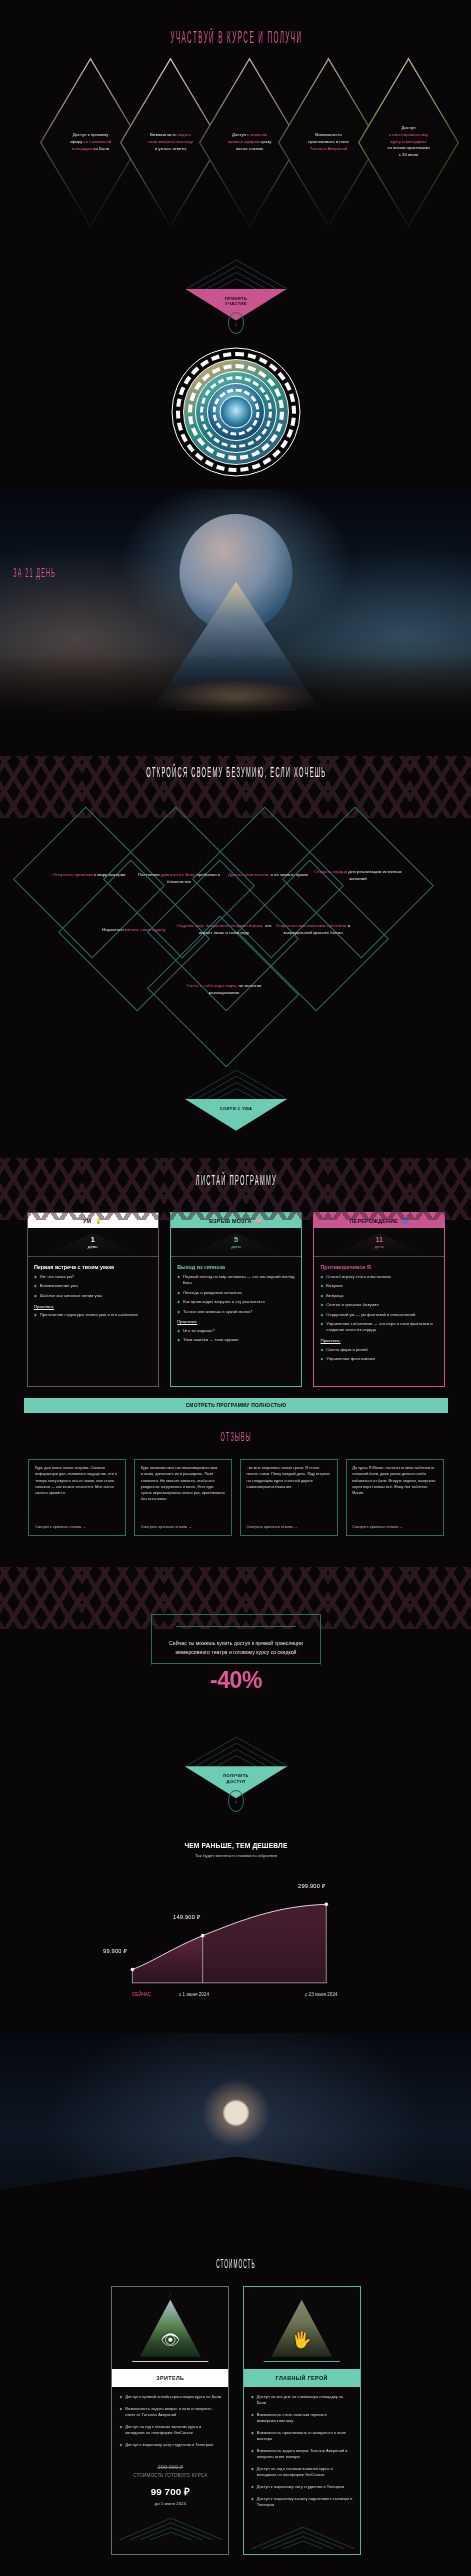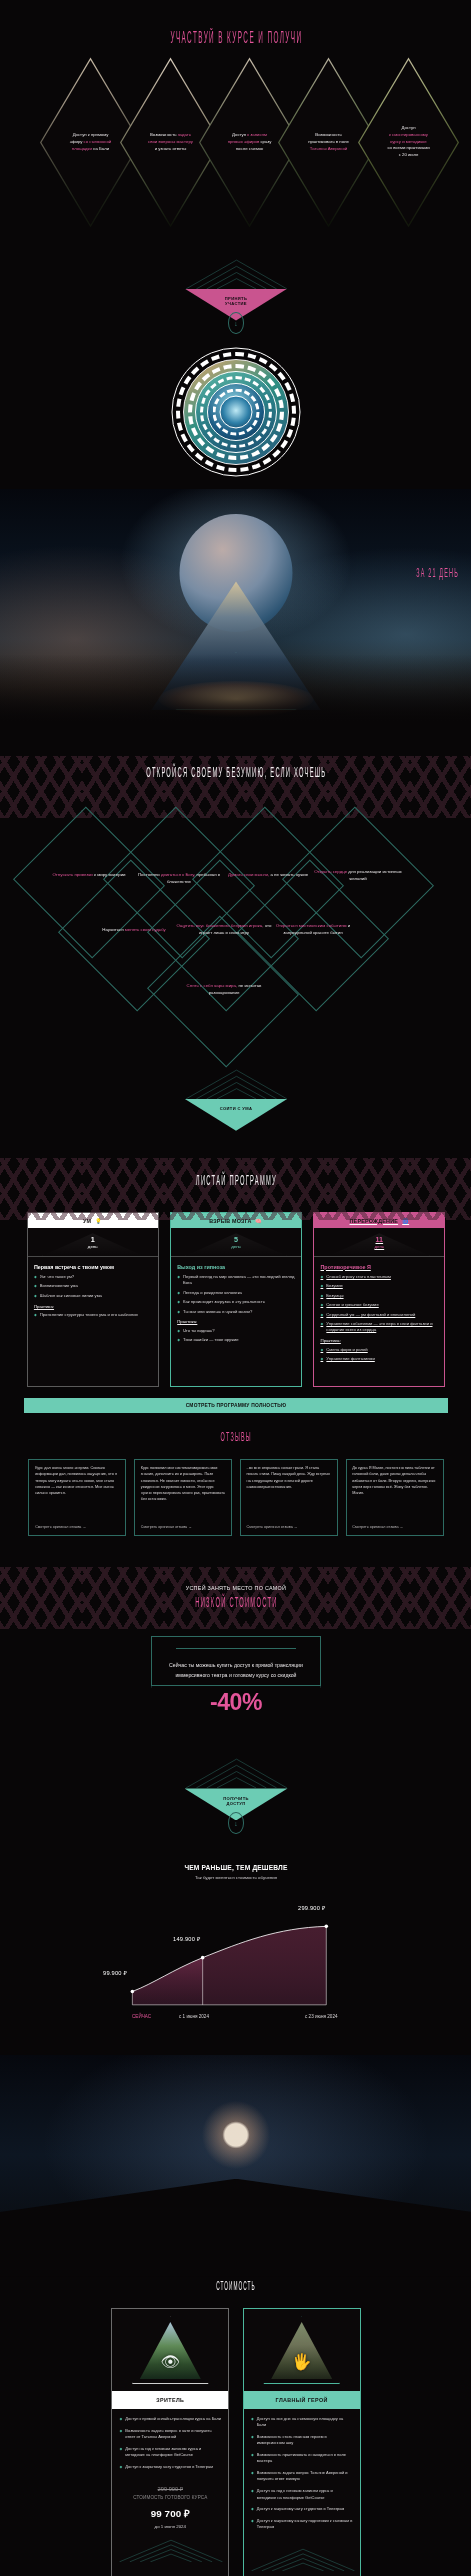--- a/index.html
+++ b/index.html
@@ -132,21 +132,21 @@
   }
   .hero .sun {
     position: absolute; left: 50%; bottom: 14.4px; transform: translateX(-50%);
     width: 155px; height: 36px; border-radius: 50%;
     background: radial-gradient(ellipse at center, rgba(255,214,150,.85), rgba(255,150,80,.25) 55%, rgba(0,0,0,0) 75%);
   }
   .hero .fade-bottom {
     position: absolute; left: 0; right: 0; bottom: 0; height: 77px;
     background: linear-gradient(180deg, rgba(8,6,7,0), #080607 88%);
   }
-  .hero-text { position: absolute; left: 0; right: 0; top: 78px; text-align: right; z-index: 4; }
+  .hero-text { position: absolute; left: 0; right: 0; top: 78px; text-align: left; z-index: 4; }
   .hero-text .l1 { font-size: 8.8px; }
   .hero-text .l2 { font-size: 12px; margin-top: 11.3px; }
   .hero-text .l3 { font-size: 12px; margin-top: 3.1px; }
 
   
   .tribal {
     position: absolute; left: 0; right: 0; height: 62px;
     opacity: .55; pointer-events: none;
     background-repeat: repeat-x;
     background-size: 82px 62px;
@@ -168,21 +168,21 @@
   .rh-label {
     position: absolute; width: 98px; text-align: center;
     font-size: 4.4px; line-height: 1.6; color: #e7e4e6;
   }
   .rh-label .hl { color: #e4559a; }
 
   
   .prog-row { display: flex; gap: 11.3px; justify-content: center; padding: 0 24px; }
   .prog-card { width: 132px; border: 0.5px solid #5b5b5b; background: #0b0809; }
   .prog-card.mint { border-color: #4cb79d; }
-  .prog-card.pink { border-color: #c9548f; text-decoration: underline; }
+  .prog-card.pink { border-color: #c9548f; }
   .prog-head {
     height: 15.5px; display: flex; align-items: center; justify-content: center;
     gap: 4.1px; font-size: 5.4px; font-weight: 700; letter-spacing: .04em;
     color: #12100f;
   }
   .ph-white { background: #ffffff; }
   .ph-mint { background: #6cccb4; }
   .ph-pink { background: #c9548f; }
   .prog-day {
     position: relative; height: 29px; border-bottom: 0.5px solid #4a4a4a;
@@ -629,24 +629,20 @@
       </div>
       <div class="rev-card">
         <div class="rev-text">До курса Я Магия, постоянно пила таблетки от головной боли, даже уколы делала чтобы избавиться от боли. Вторую неделю, выпускаю через верх головы всё. Живу без таблеток. Магия.</div>
         <div class="rev-link">Смотреть оригинал отзыва →</div>
       </div>
     </div>
   </section>
 
   <section style="position:relative;padding-top:49px">
     <div class="tribal" style="top:31px"></div>
-    <div class="sec-head" style="position:relative;z-index:2">
-      <div style="font-size:5.4px;letter-spacing:.05em;color:#f2eff1">УСПЕЙ ЗАНЯТЬ МЕСТО ПО САМОЙ</div>
-      <div style="margin-top:6.2px"><span class="display display-pink" style="font-size:9.3px">НИЗКОЙ СТОИМОСТИ</span></div>
-    </div>
 
     <div style="margin-top:29px">
       <div class="disc-box">
         <div class="disc-rule"></div>
         <div class="disc-txt">Сейчас ты можешь купить доступ к прямой трансляции иммерсивного театра и готовому курсу со скидкой</div>
       </div>
       <div class="disc-funnel"></div>
       <div style="text-align:center;margin-top:-77px;position:relative;z-index:3">
         <span class="disc-pct">-40%</span>
       </div>

